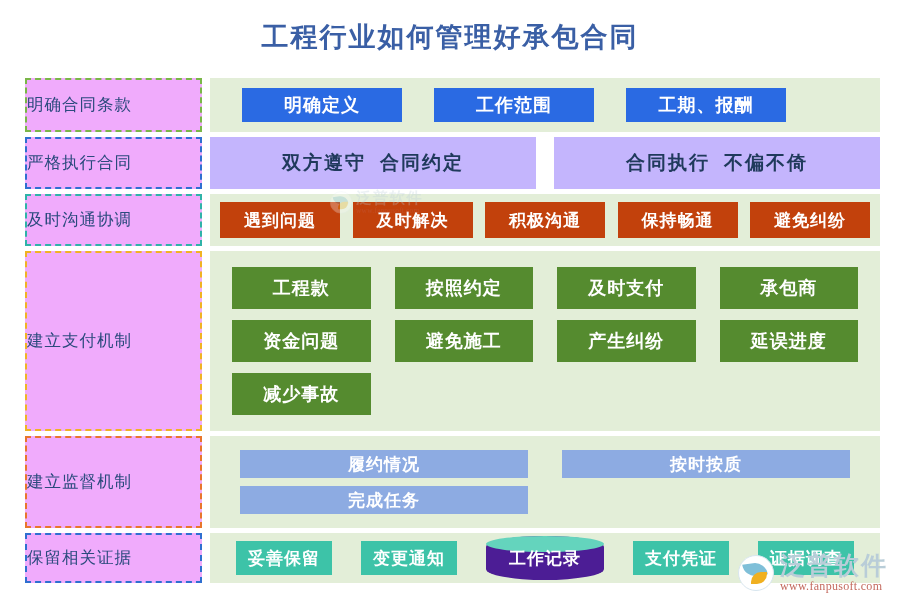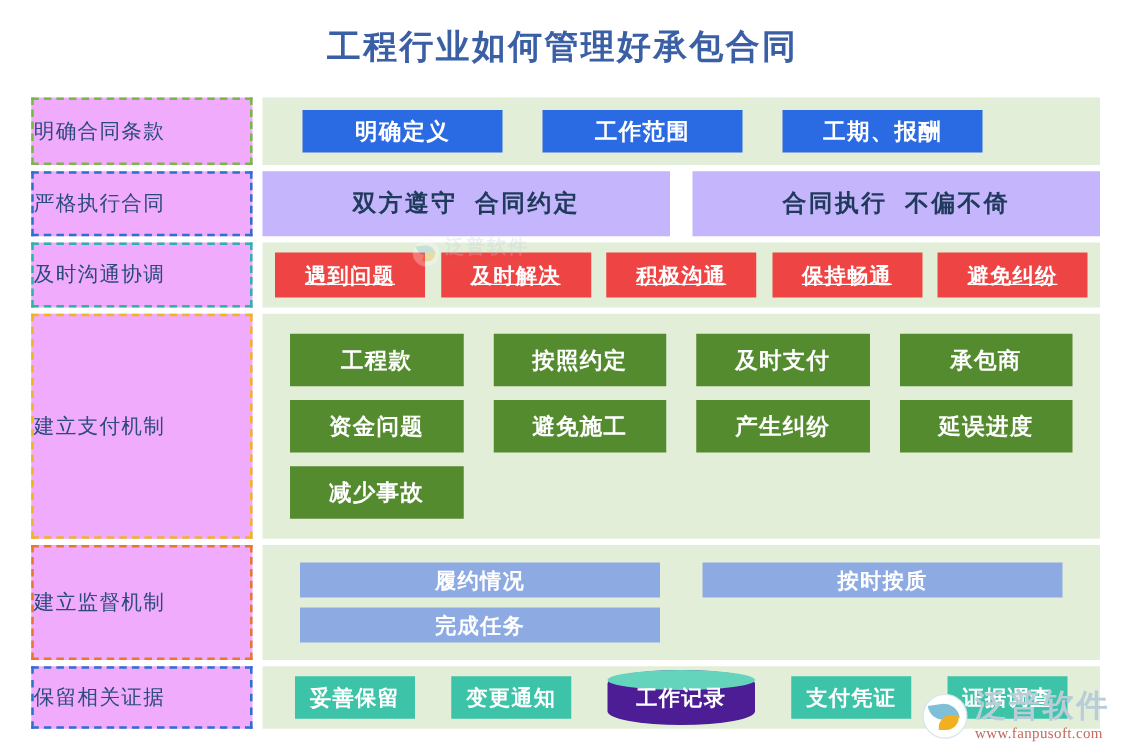--- a/index.html
+++ b/index.html
@@ -78,21 +78,21 @@
     display: flex;
     align-items: center;
     justify-content: center;
     color: #ffffff;
     font-weight: bold;
     letter-spacing: 1px;
     box-sizing: border-box;
     text-align: center;
   }
   .chip-blue   { background: #2a6ae3; }
-  .chip-teal   { background: #ef4444; text-decoration: underline; }
+  .chip-teal   { background: #c2410c; }
   .chip-green  { background: #558b2f; }
   .chip-peri   { background: #8dabe2; }
   .chip-mint   { background: #3dc3a8; }
 
   .plain-text {
     color: #203a5c;
     font-size: 19px;
     font-weight: bold;
     letter-spacing: 2px;
     display: flex;

